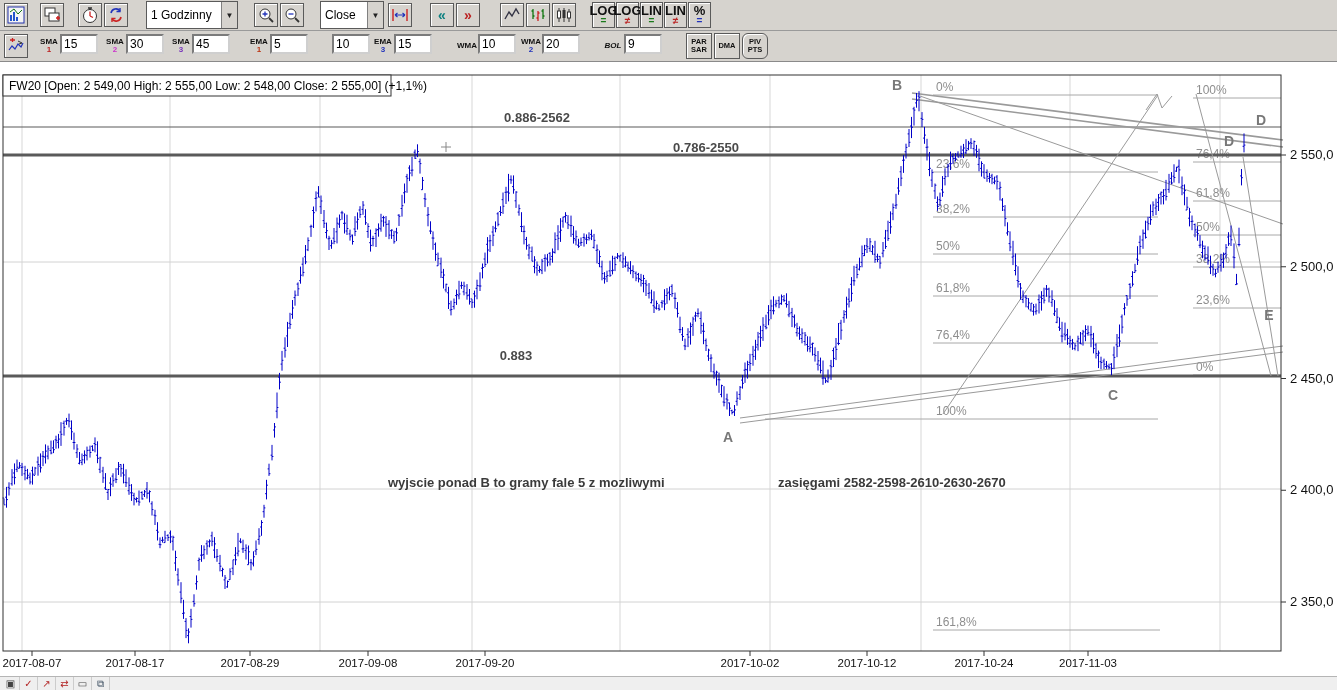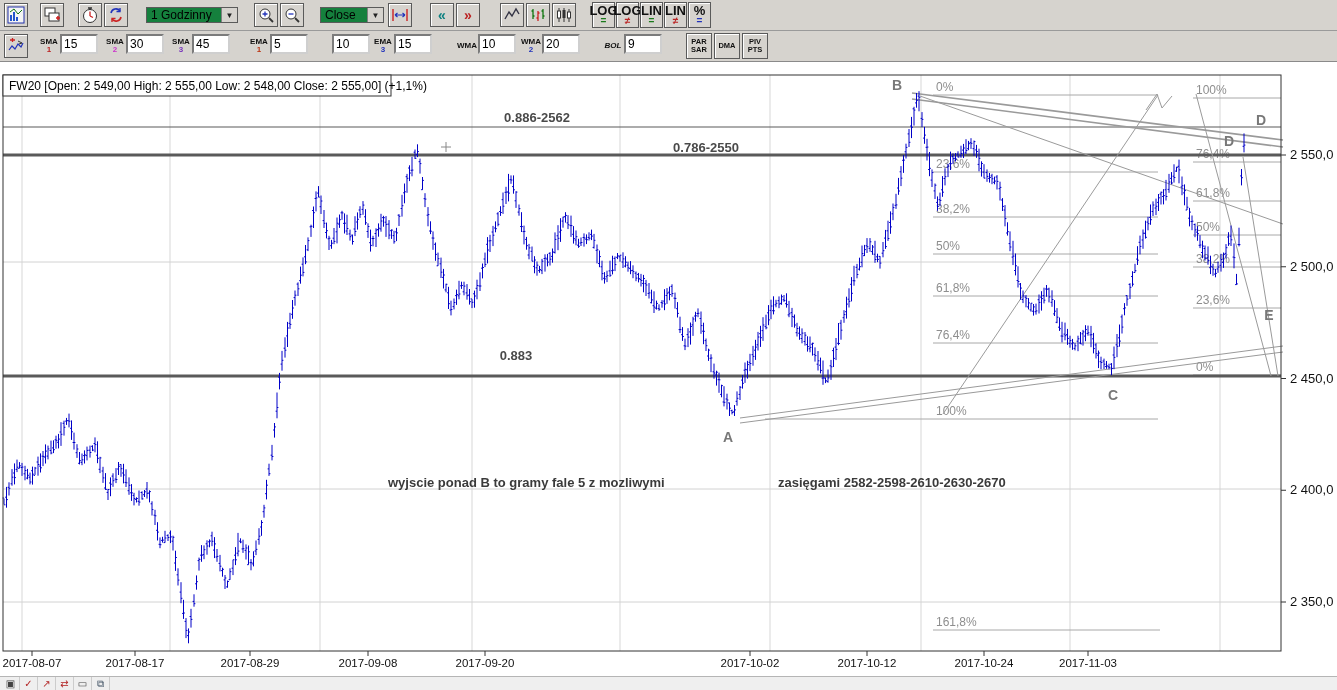--- a/index.html
+++ b/index.html
@@ -6,21 +6,21 @@
     font-family:"Liberation Sans",sans-serif;-webkit-font-smoothing:none;}
   #app{position:relative;width:1337px;height:690px;}
   
   .toolbar{position:relative;z-index:3;display:flex;align-items:center;background:#d6d3ce;
     border-bottom:1px solid #9a9a9a;box-sizing:border-box;}
   #row1{height:31px;}
   #row2{height:31px;border-bottom:1px solid #8a8a8a;}
   .tbtn{display:flex;align-items:center;justify-content:center;width:24px;height:24px;
     background:#d6d3ce;border:1px solid #5a5a5a;box-shadow:inset 1px 1px 0 #ffffff;
     box-sizing:border-box;flex:none;cursor:pointer;}
-  .combo{display:flex;align-items:stretch;height:16px;border:1px solid #5a5a5a;background:#15803d;
+  .combo{display:flex;align-items:stretch;height:28px;border:1px solid #5a5a5a;background:#ffffff;
     box-sizing:border-box;flex:none;cursor:pointer;}
   .combo .cval{flex:1;display:flex;align-items:center;padding:0 4px;font-size:12px;color:#000;white-space:nowrap;}
   .combo .carr{width:15px;background:#d6d3ce;border-left:1px solid #808080;display:flex;
     align-items:center;justify-content:center;font-size:8px;color:#222;}
   .glyphbtn{font-weight:bold;font-size:14px;}
   .scalebtn{display:flex;flex-direction:column;align-items:center;justify-content:center;
     width:23px;height:26px;background:#d6d3ce;border:1px solid #5a5a5a;box-shadow:inset 1px 1px 0 #fff;
     box-sizing:border-box;flex:none;line-height:1;cursor:pointer;}
   .scalebtn .t{font-size:13px;font-weight:bold;color:#111;}
   .scalebtn .s{font-size:10px;font-weight:bold;margin-top:-1px;}
@@ -205,21 +205,21 @@
         <input class="numin" value="9" style="">
       </div>
     <div id="indbtns" style="display:flex;align-items:center;margin-left:24px">
         <div class="cmdbtn" style="margin-left: 0px;">
           <span class="l">PAR</span>
           <span class="l">SAR</span>
         </div>
         <div class="cmdbtn" style="margin-left: 2px;">
           <span class="l">DMA</span>
         </div>
-        <div class="cmdbtn" style="margin-left: 2px;">
+        <div class="cmdbtn" style="margin-left: 2px; border-radius: 6px;">
           <span class="l">PIV</span>
           <span class="l">PTS</span>
         </div>
       </div>
   </div>
 
   <svg id="plot" width="1337" height="690">
       <rect x="3" y="75" width="1278" height="576" fill="#ffffff" stroke="none"></rect>
       <line x1="22" y1="75" x2="22" y2="651" stroke="#d7d7d7"></line>
       <line x1="170" y1="75" x2="170" y2="651" stroke="#d7d7d7"></line>

